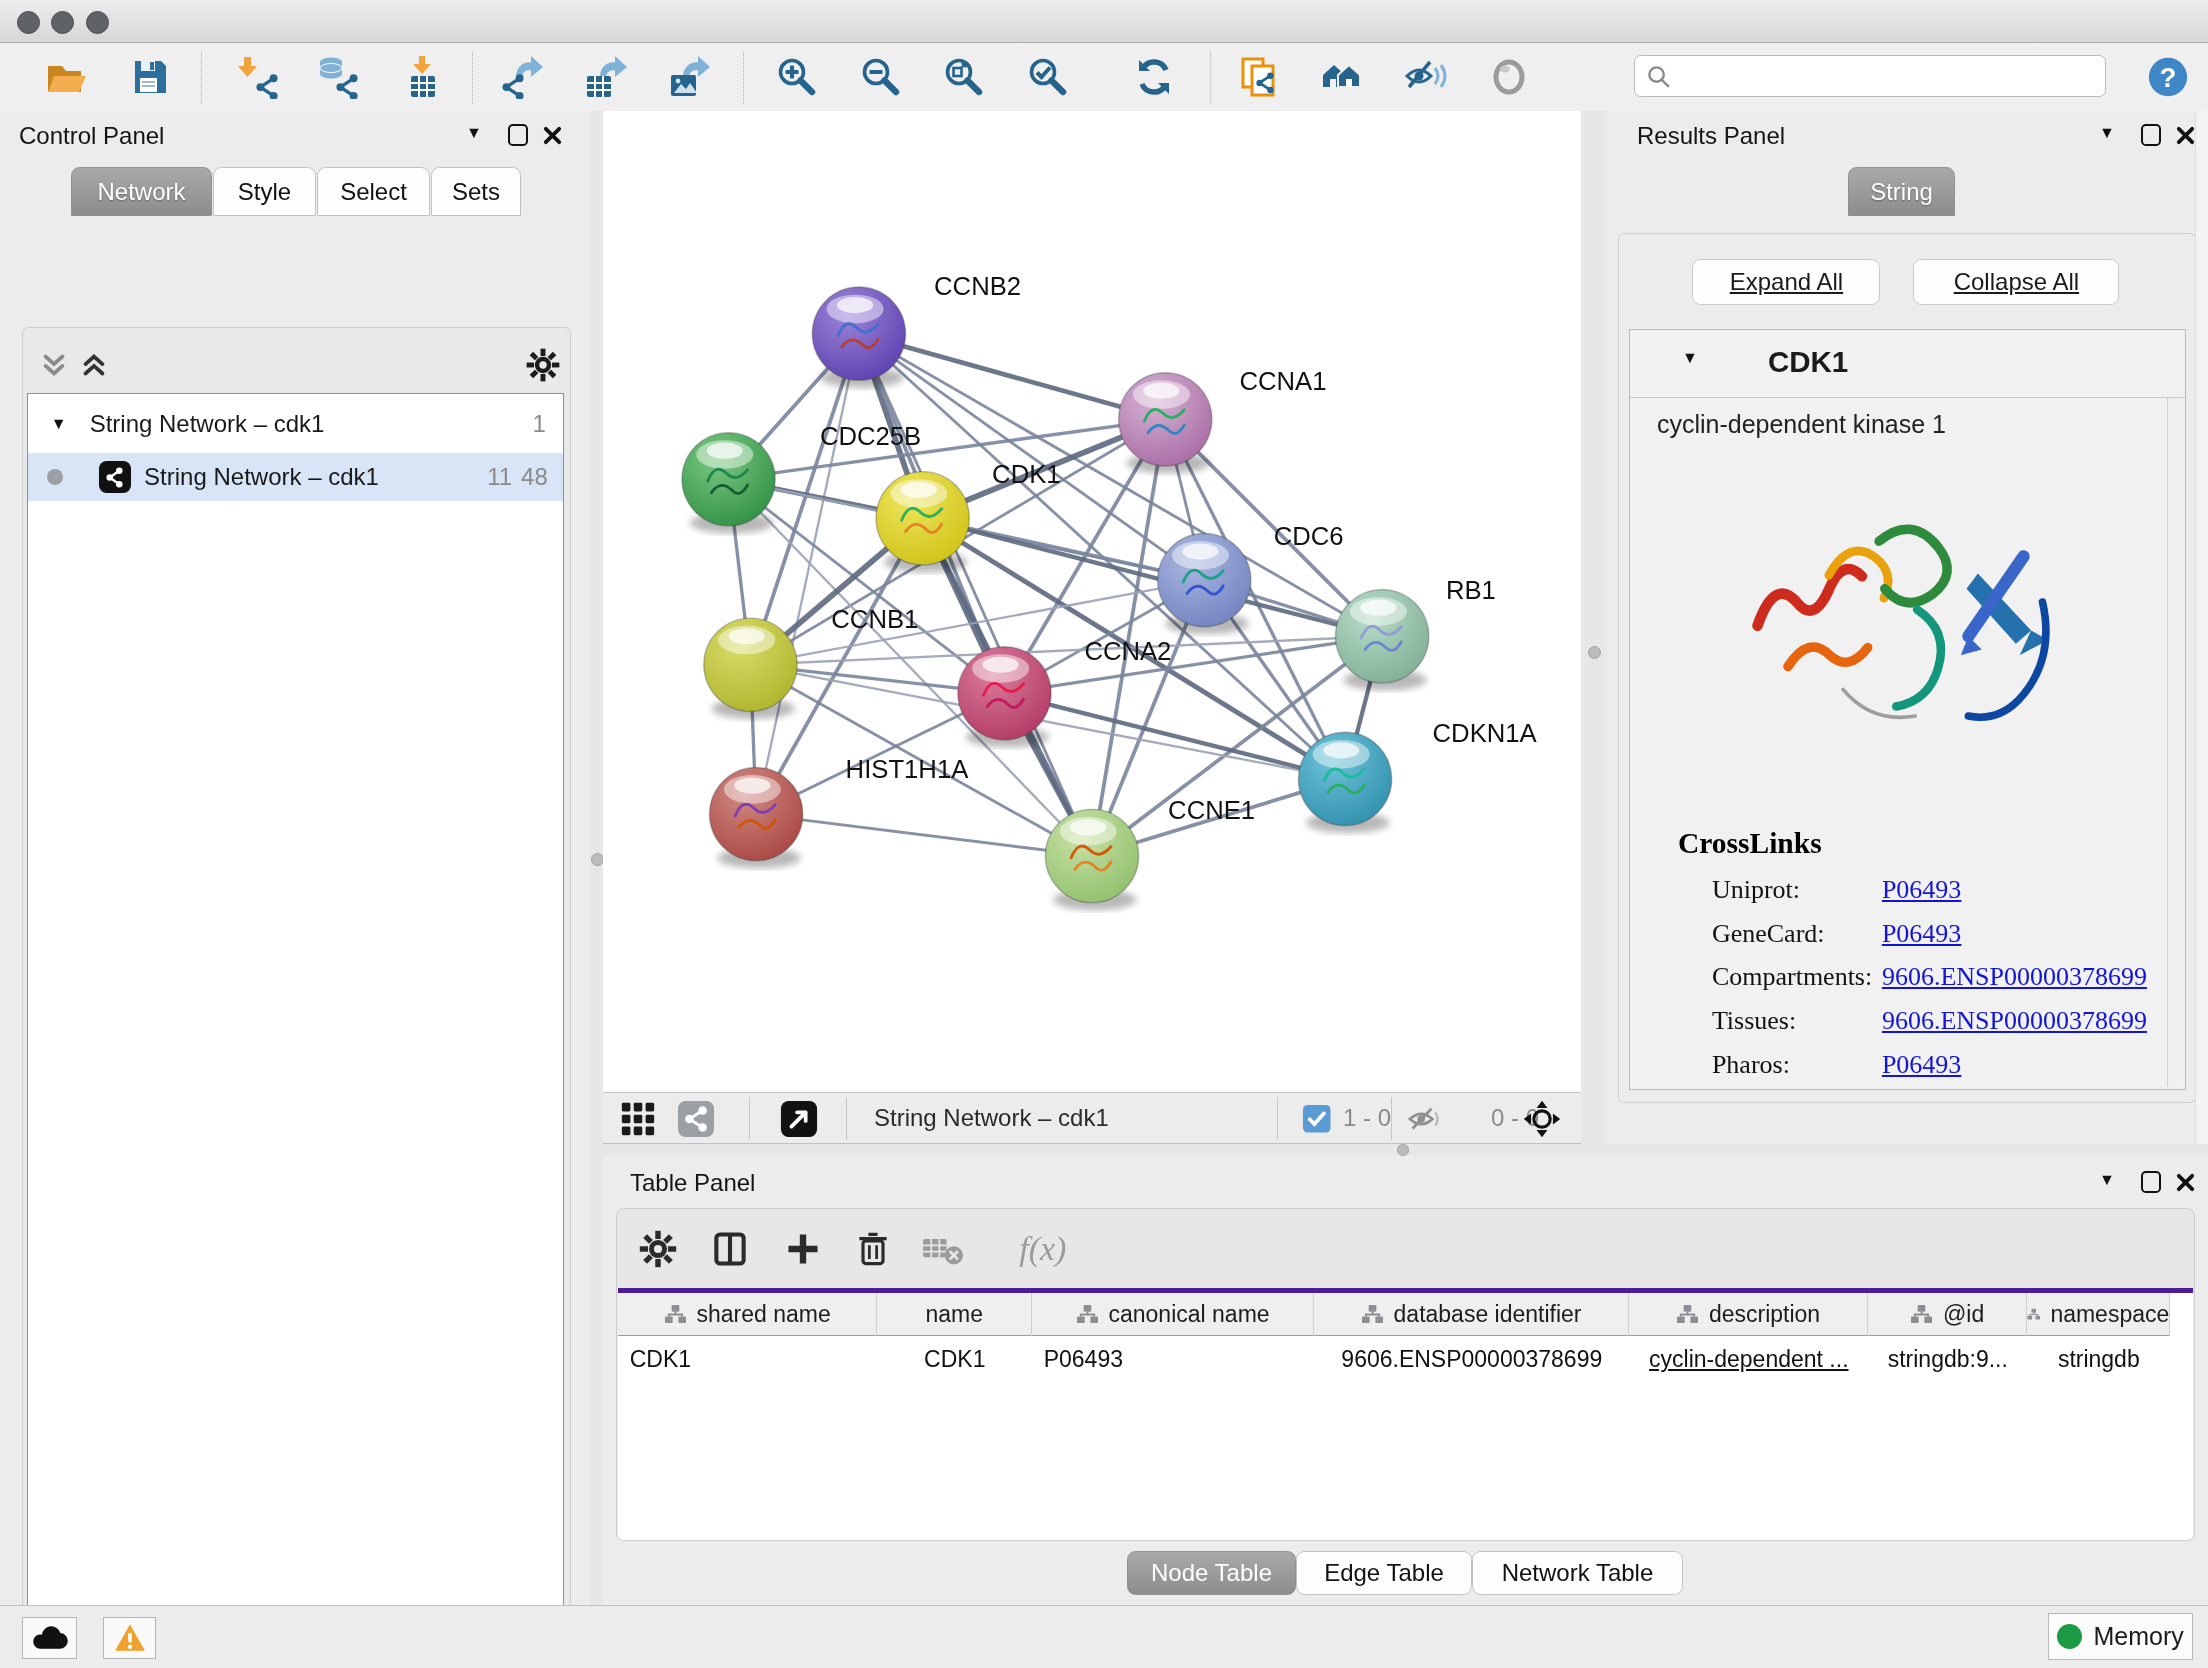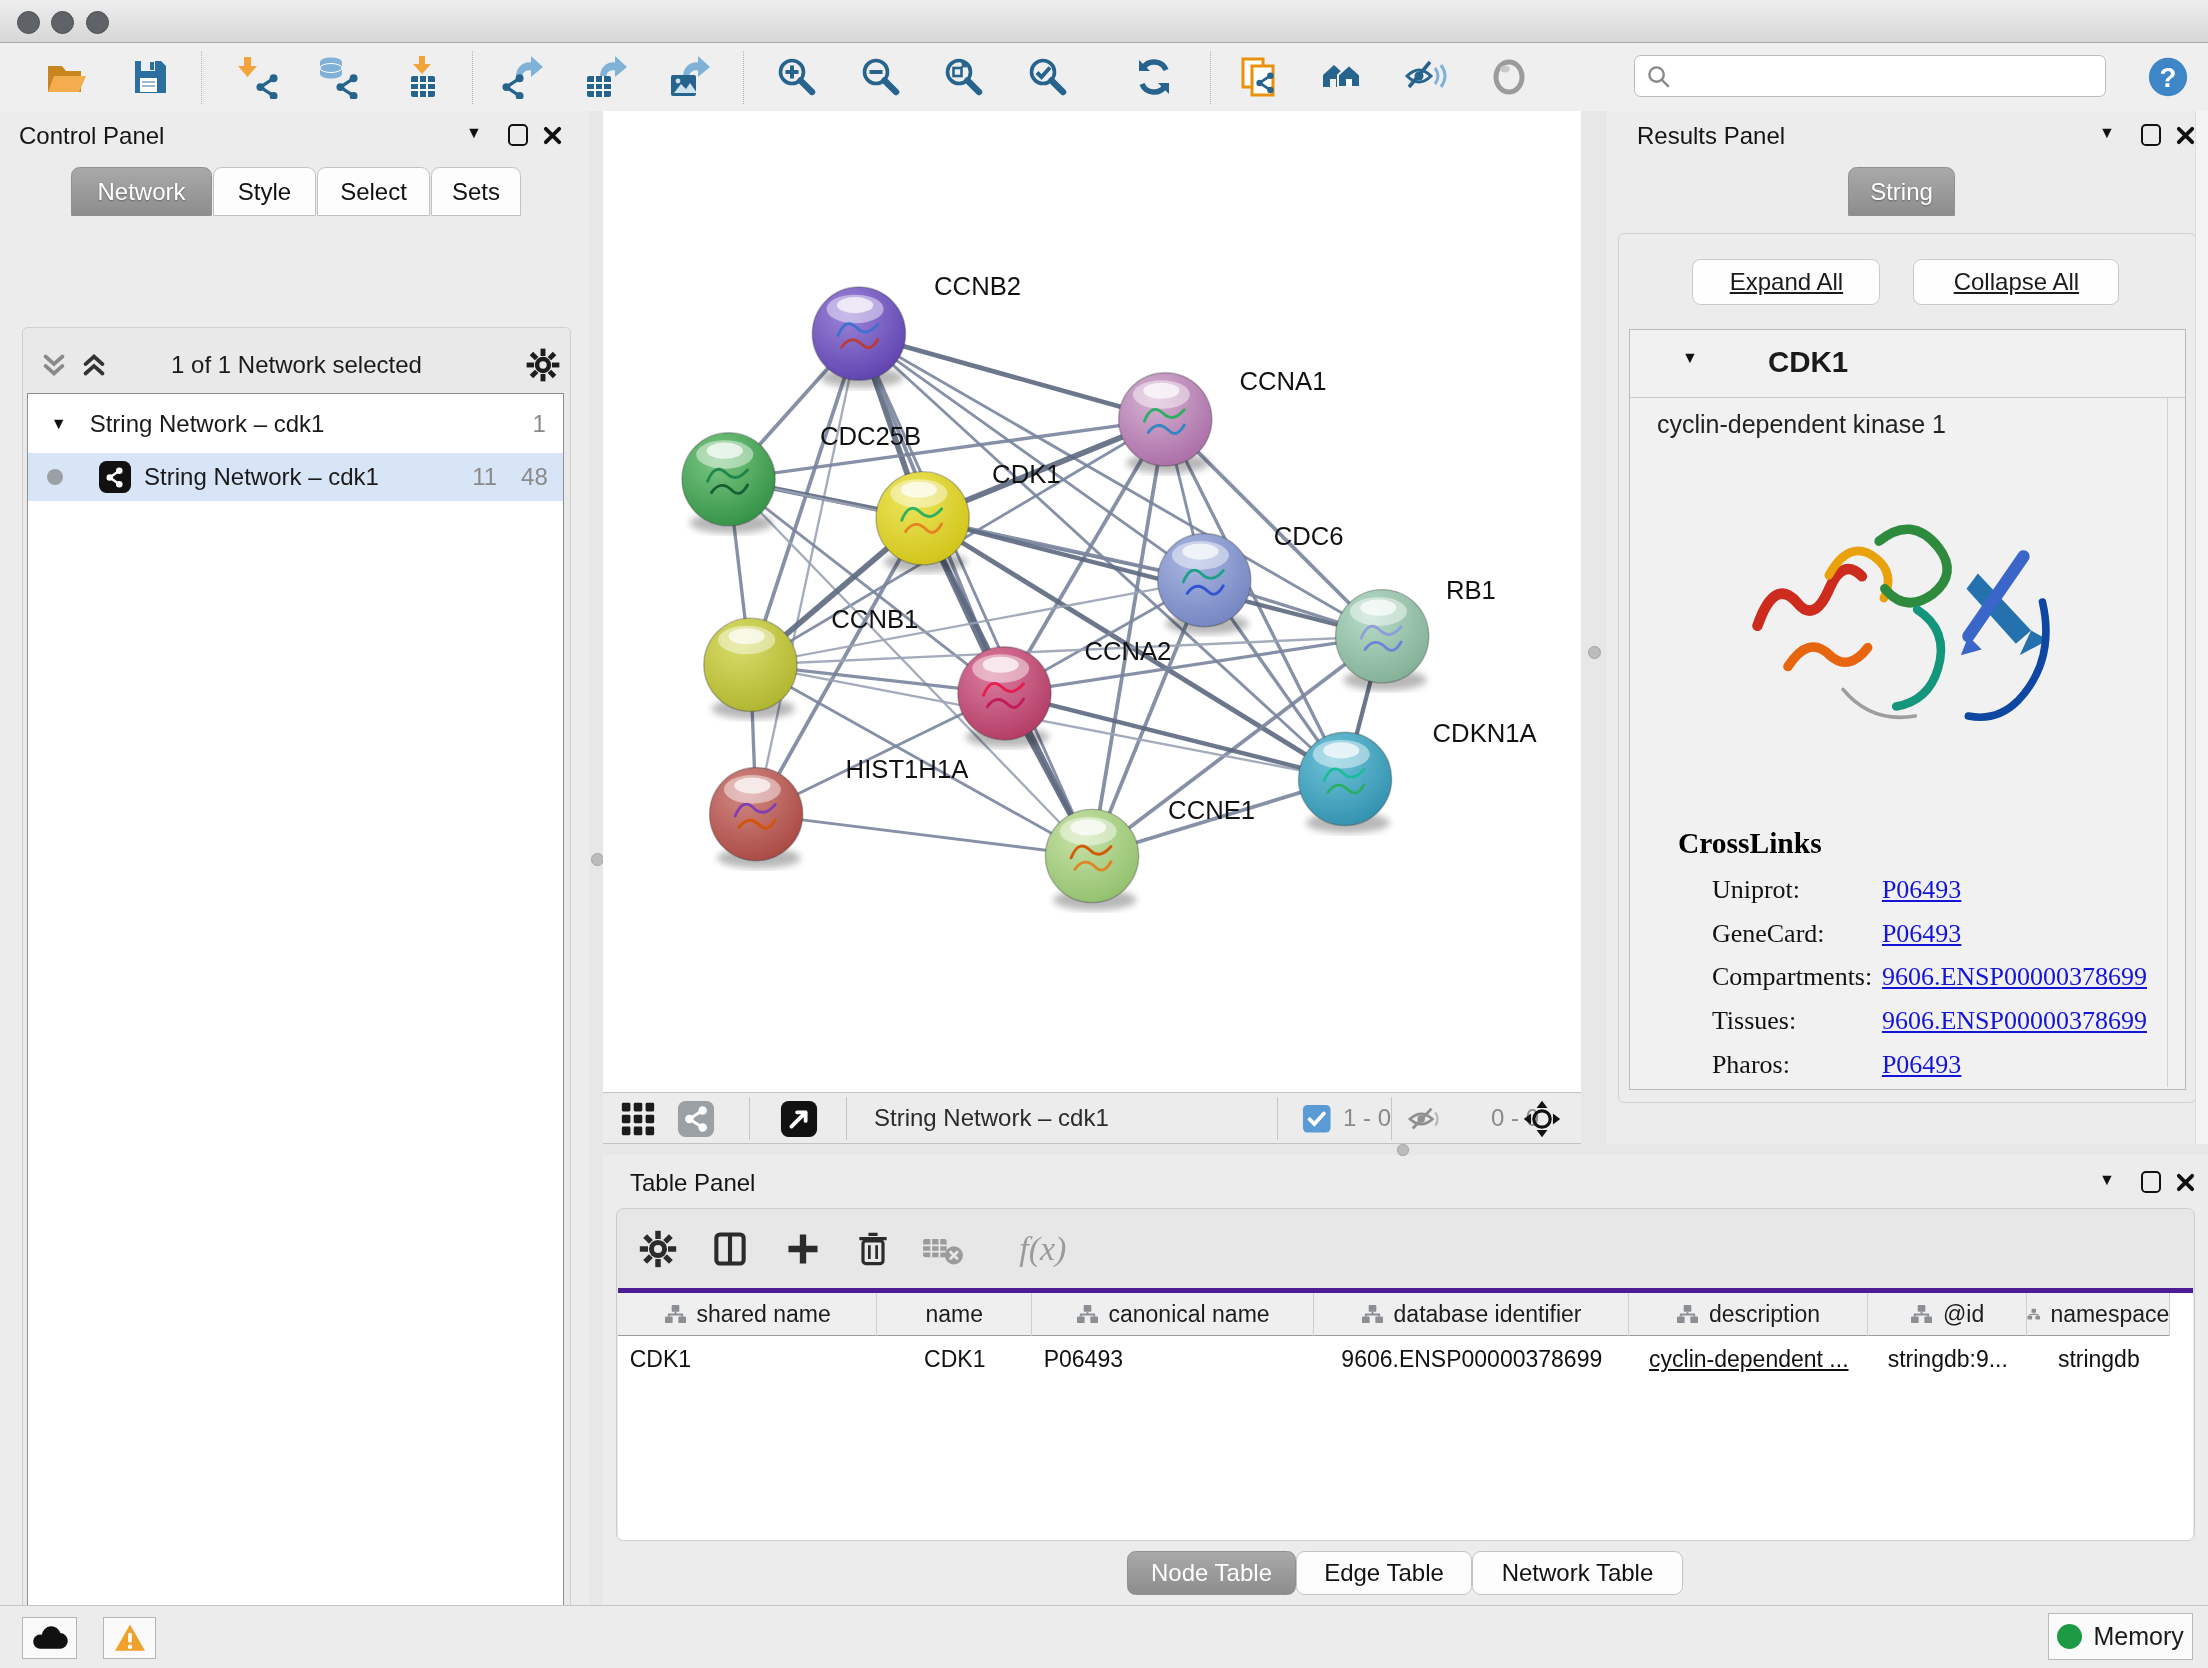--- a/index.html
+++ b/index.html
@@ -320,21 +320,20 @@
             <path d="M8 8 L17 16 L26 8"></path>
               <path d="M8 18 L17 26 L26 18"></path>
             </svg>
         </span>
         <span class="abs" style="left:55px;top:7.6px">
           <svg width="32" height="32" viewBox="0 0 34 34" fill="none" stroke="#333" stroke-width="4" stroke-linecap="round">
             <path d="M8 16 L17 8 L26 16"></path>
               <path d="M8 26 L17 18 L26 26"></path>
             </svg>
         </span>
-        <span class="abs" style="left:0;width:100%;text-align:center;top:9.5px;font-size:24px">1 of 1 Network selected</span>
         <span class="abs" style="left:502px;top:5.7px">
           <svg width="36" height="36" viewBox="0 0 44 44">
             <g fill="#1d1d1d">
               <circle cx="22" cy="22" r="10"></circle>
               <g>
                   <rect x="19" y="2" width="6" height="9"></rect>
                   <rect x="19" y="33" width="6" height="9"></rect>
                  <rect x="2" y="19" width="9" height="6"></rect>
                   <rect x="33" y="19" width="9" height="6"></rect>
                  <g transform="rotate(45 22 22)">
@@ -363,21 +362,21 @@
                   <line x1="6" y1="11" x2="16" y2="4"></line>
                   <line x1="6" y1="11" x2="16" y2="18"></line>
                 </g>
               <circle cx="6" cy="11" r="3.4" fill="#fff"></circle>
                 <circle cx="16" cy="4" r="3.4" fill="#fff"></circle>
                 <circle cx="16" cy="18" r="3.4" fill="#fff"></circle>
             </svg>
           </span>
           <span style="margin-left:13.3px">String Network – cdk1</span>
           <span class="gray-num" style="margin-left:auto">11</span>
-          <span class="gray-num" style="margin-left:24px;margin-right:15px">48</span>
+          <span class="gray-num" style="margin-left:9px;margin-right:15px">48</span>
         </div>
       </div>
     </div>
   </div>
 
   <div class="abs vsplit" style="left:590px;top:111px;width:13.3px;height:1494px"></div>
   <div class="splitter-dot" style="left:591px;top:853px"></div>
 
   <div class="abs canvas">
     <svg id="network-svg" width="978" height="981" viewBox="0 0 1028 1031">

